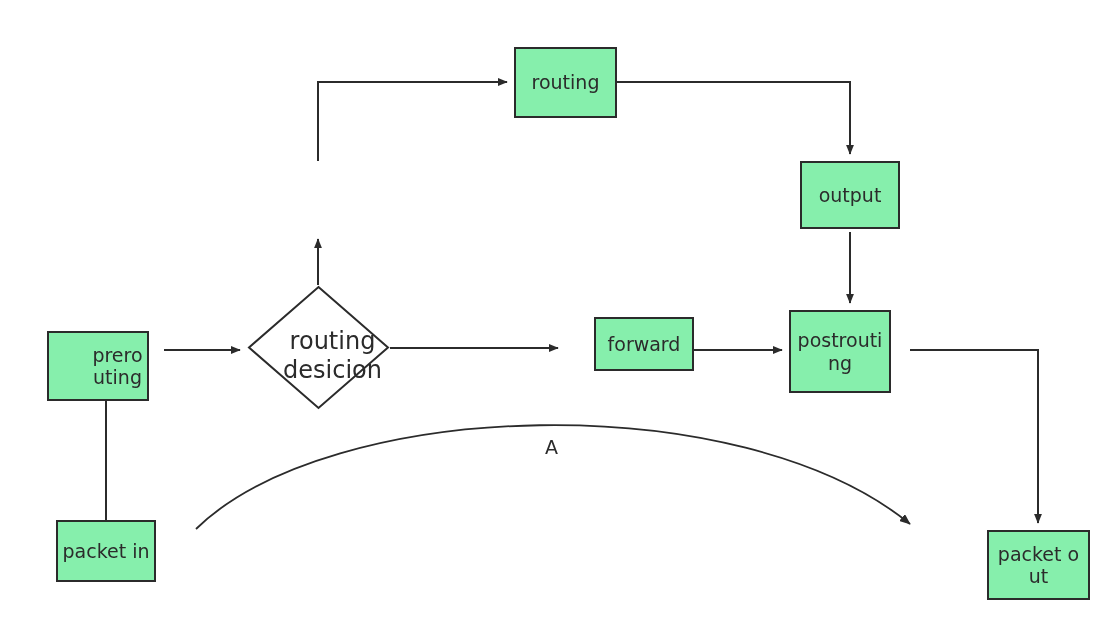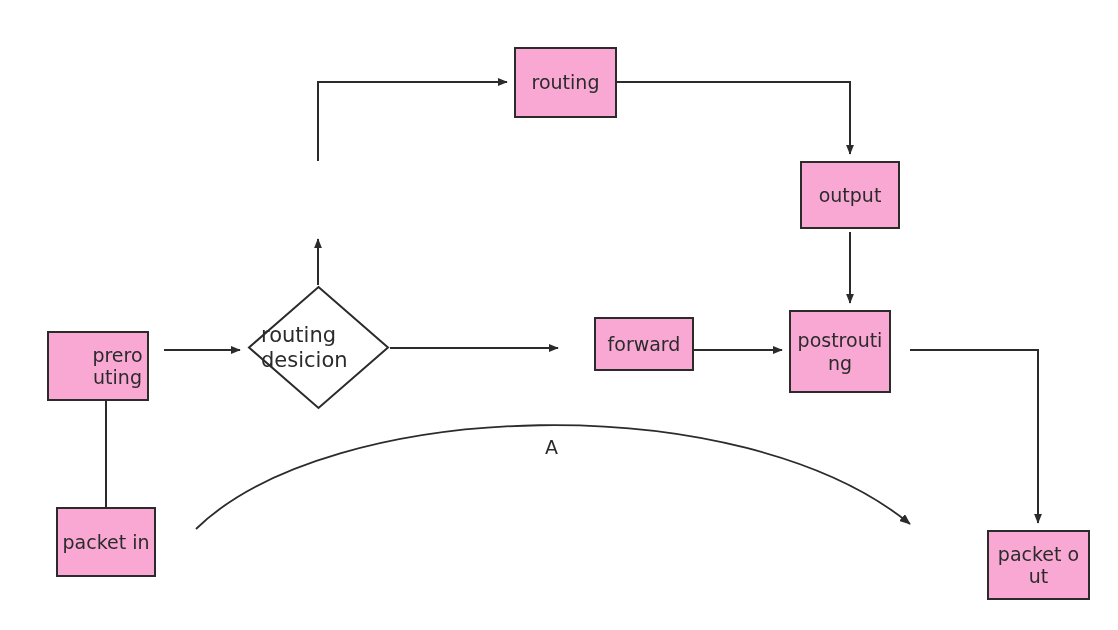--- a/index.html
+++ b/index.html
@@ -21,21 +21,21 @@
     position: absolute;
     left: 0;
     top: 0;
     width: 1118px;
     height: 630px;
   }
   .node {
     position: absolute;
     box-sizing: border-box;
     border: 2px solid #2b2b2b;
-    background: #f9a8d4;
+    background: #86efac;
     color: #2b2b2b;
     font-size: 19px;
     line-height: 1.18;
     text-align: center;
     display: flex;
     align-items: center;
     justify-content: center;
     z-index: 3;
     word-break: break-all;
     padding: 0 4px;
@@ -49,29 +49,30 @@
     z-index: 3;
   }
   .diamond-wrap svg {
     position: absolute;
     left: 0;
     top: 0;
   }
   .diamond-text {
     position: absolute;
     left: 0;
-    top: 0;
+    top: 8px;
     width: 100%;
     height: 100%;
     display: flex;
     align-items: center;
     justify-content: center;
-    font-size: 21px;
+    font-size: 24px;
     line-height: 1.18;
     color: #2b2b2b;
+    text-align: center;
   }
   .edge-label {
     position: absolute;
     font-size: 18px;
     color: #2b2b2b;
     white-space: nowrap;
     z-index: 4;
     background: transparent;
   }
   .arc-label {
@@ -138,21 +139,21 @@
   </div>
 
   <div class="node" style="left:594px; top:317px; width:100px; height:54px;">
     <span class="nodelabel">forward</span>
   </div>
 
   <div class="node" style="left:789px; top:310px; width:102px; height:83px;">
     <span class="nodelabel">postrouting</span>
   </div>
 
-  <div class="node" style="left:56px; top:507px; width:100px; height:70px;">
+  <div class="node" style="left:56px; top:520px; width:100px; height:62px;">
     <span class="nodelabel">packet in</span>
   </div>
 
   <div class="node" style="left:987px; top:530px; width:103px; height:70px;">
     <span class="nodelabel">packet out</span>
   </div>
 
 
   <div class="arc-label" style="left:545px; top:436px;">A</div>
 

